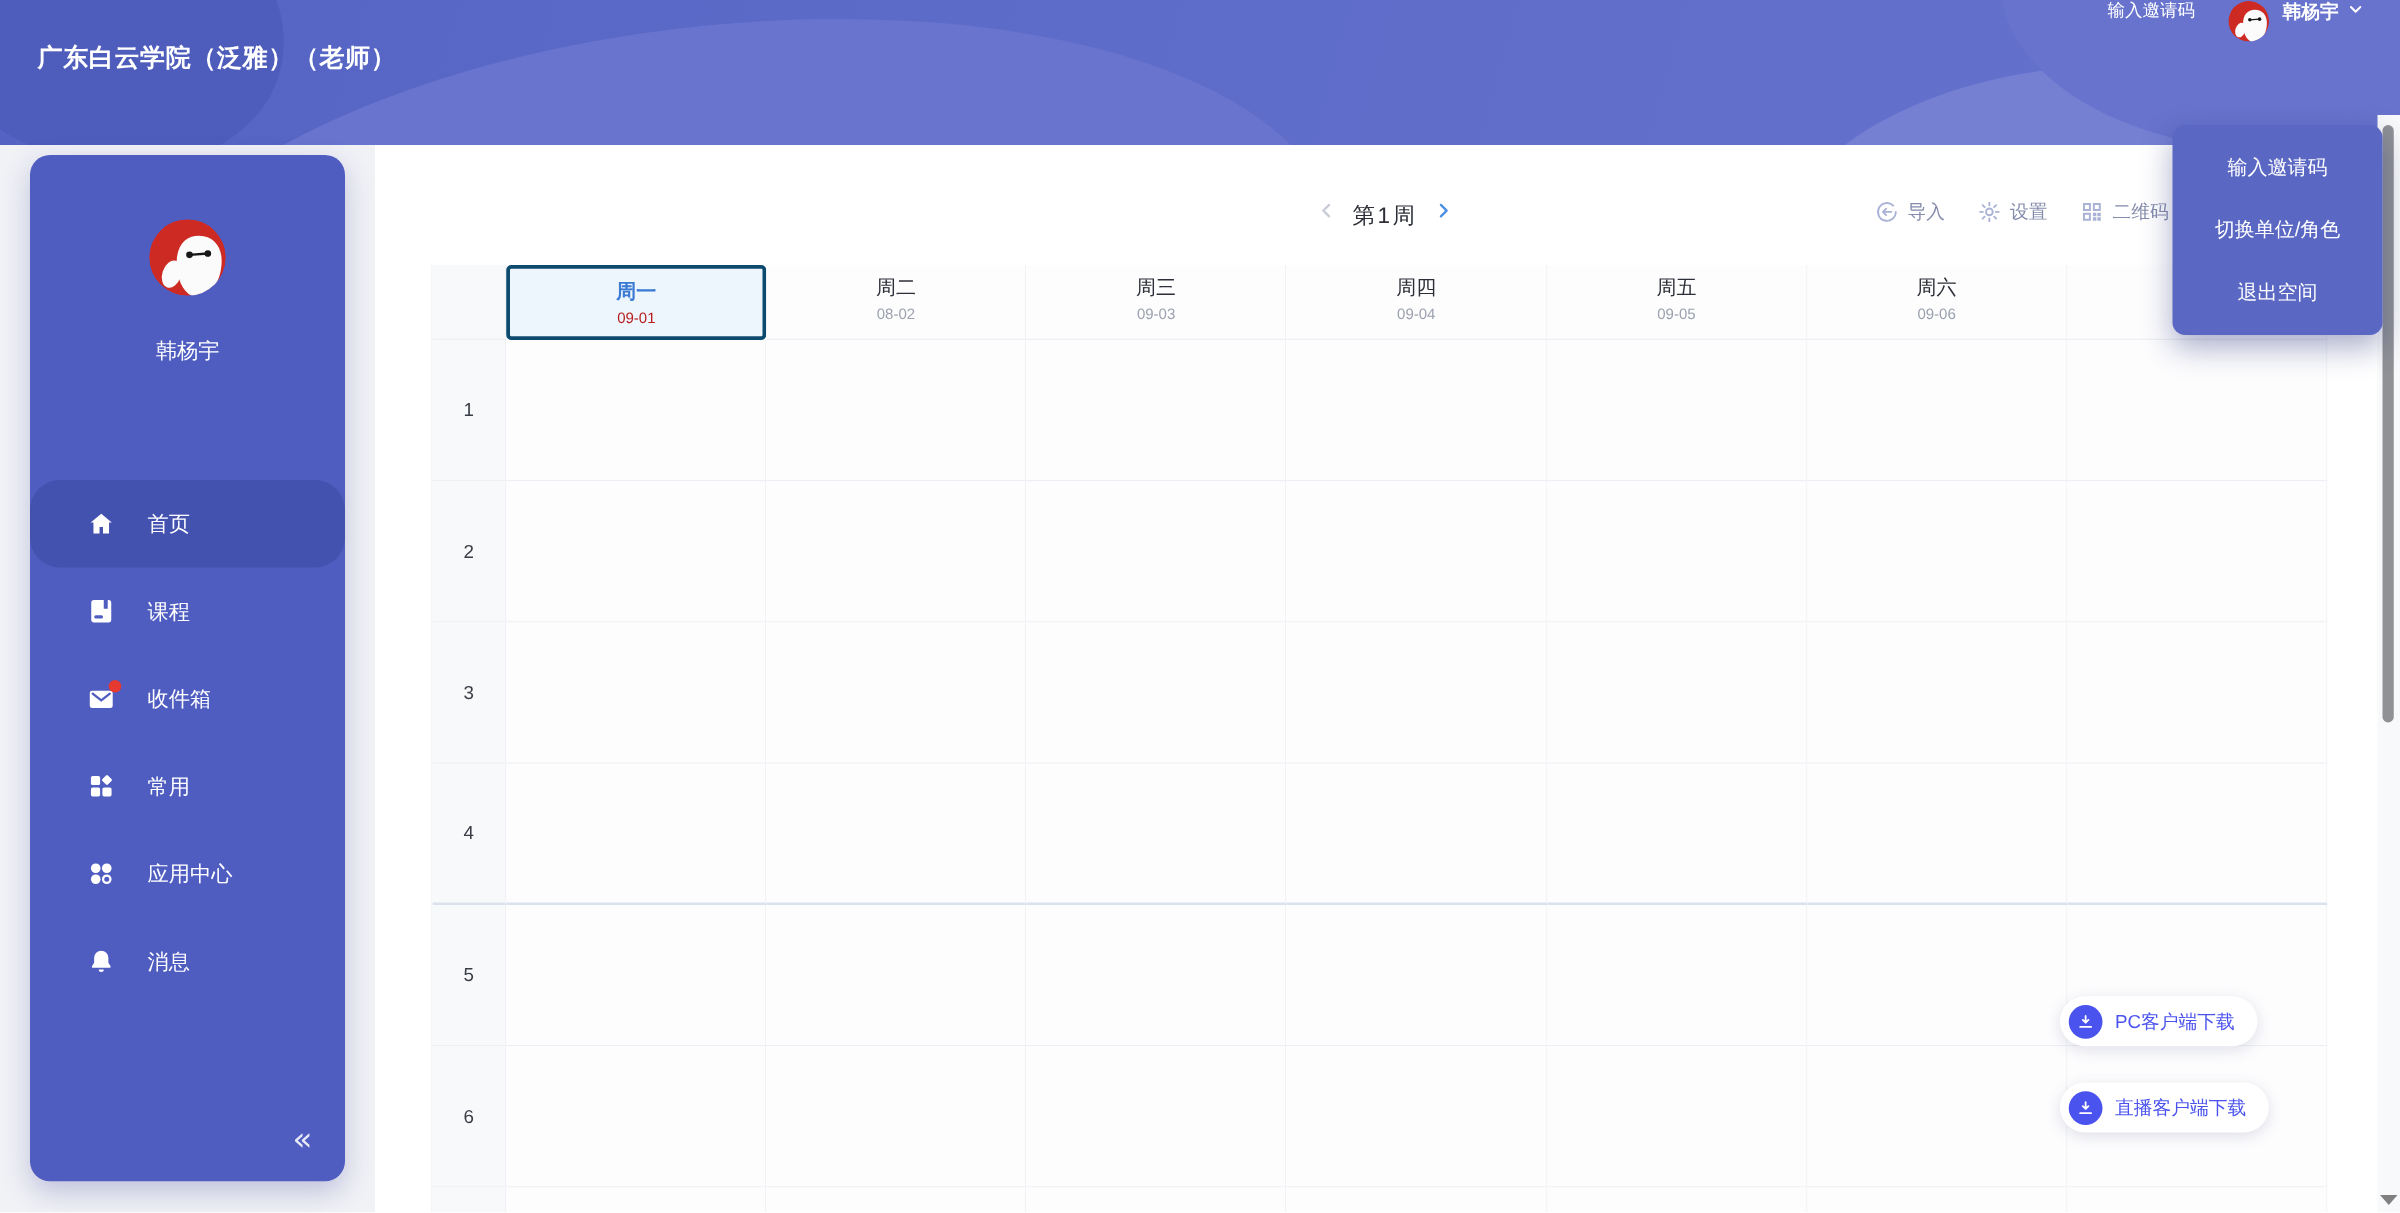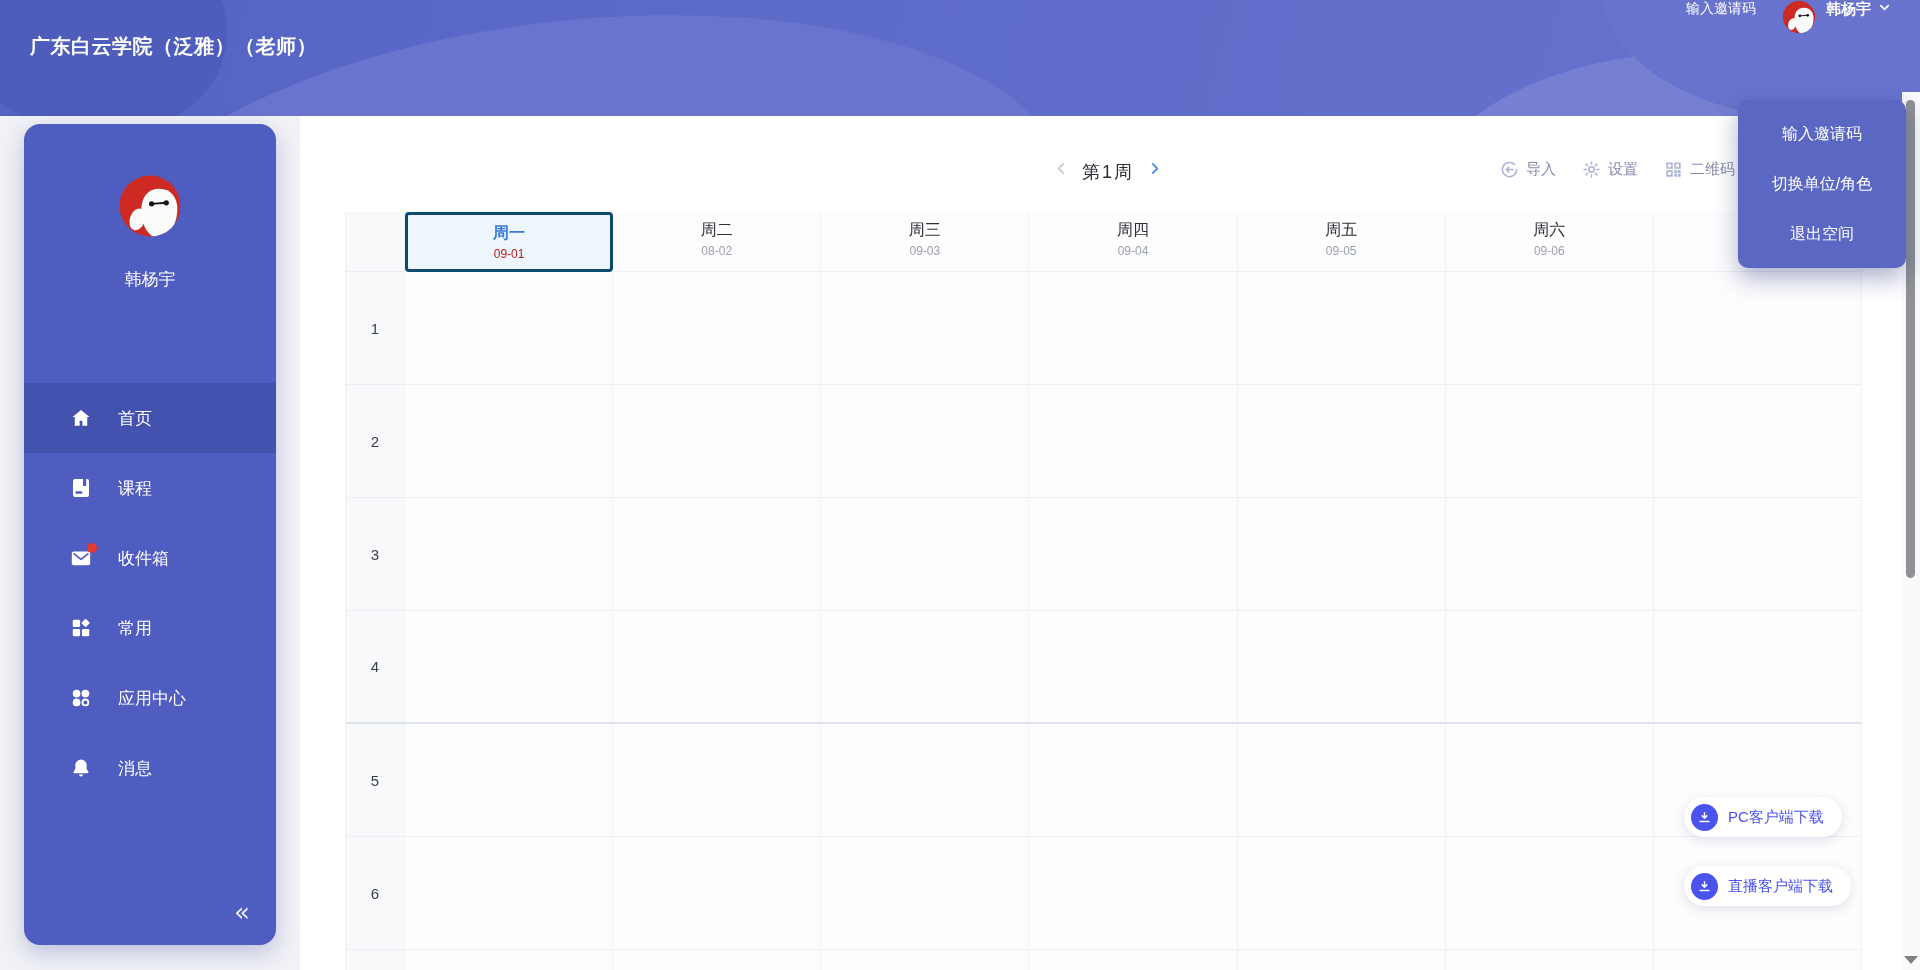--- a/index.html
+++ b/index.html
@@ -40,21 +40,21 @@
     background:#4f5dc1; border-radius:16px;
     box-shadow:0 8px 22px rgba(56,66,150,.28);
     display:flex; flex-direction:column;
   }
   .profile { padding-top:50px; text-align:center; }
   .profile-avatar { width:64px; height:64px; border-radius:50%; display:inline-block; }
   .profile-name { margin-top:26px; color:#ffffff; font-size:17px; }
   .menu { margin-top:92px; }
   .menu-item {
     height:70px; display:flex; align-items:center; padding-left:46px; cursor:pointer;
-    color:#ffffff; font-size:17px;
+    color:#ffffff; font-size:17px;border-radius:24px;
   }
   .menu-item.active { background:rgba(14,22,80,.16); }
   .mi-icon { width:22px; height:22px; margin-right:26px; position:relative; flex:0 0 22px; }
   .mi-icon svg { width:22px; height:22px; display:block; }
   .badge {
     display:none; position:absolute; top:-4px; right:-5px; width:10px; height:10px;
     border-radius:50%; background:#e6392f;
   }
   .collapse-btn {
     position:absolute; right:26px; bottom:20px; color:#e8eaf6; font-size:26px; line-height:1;
@@ -99,21 +99,21 @@
   .ncell {
     background:#f8f9fb; display:flex; align-items:center; justify-content:center;
     font-size:15px; color:#3a3d45;
   }
   .ncell.corner { background:#f8f9fb; }
   .cell { background:#fdfdfe; cursor:pointer; }
   .sep { border-bottom:2px solid #dce1ee; }
 
   
   .pill {
-    position:absolute; left:1684px; height:40px; z-index:30;
+    position:absolute; left:1648px; height:40px; z-index:30;
     background:#ffffff; border-radius:20px; box-shadow:0 3px 12px rgba(60,70,120,.16);
     display:flex; align-items:center; padding:0 18px 0 7px; cursor:pointer;
   }
   .pill-1 { top:797px; }
   .pill-2 { top:866px; }
   .pill-circle {
     width:27px; height:27px; border-radius:50%; background:#4b53ee;
     display:flex; align-items:center; justify-content:center; margin-right:10px;
   }
   .pill-circle svg { width:15px; height:15px; }

